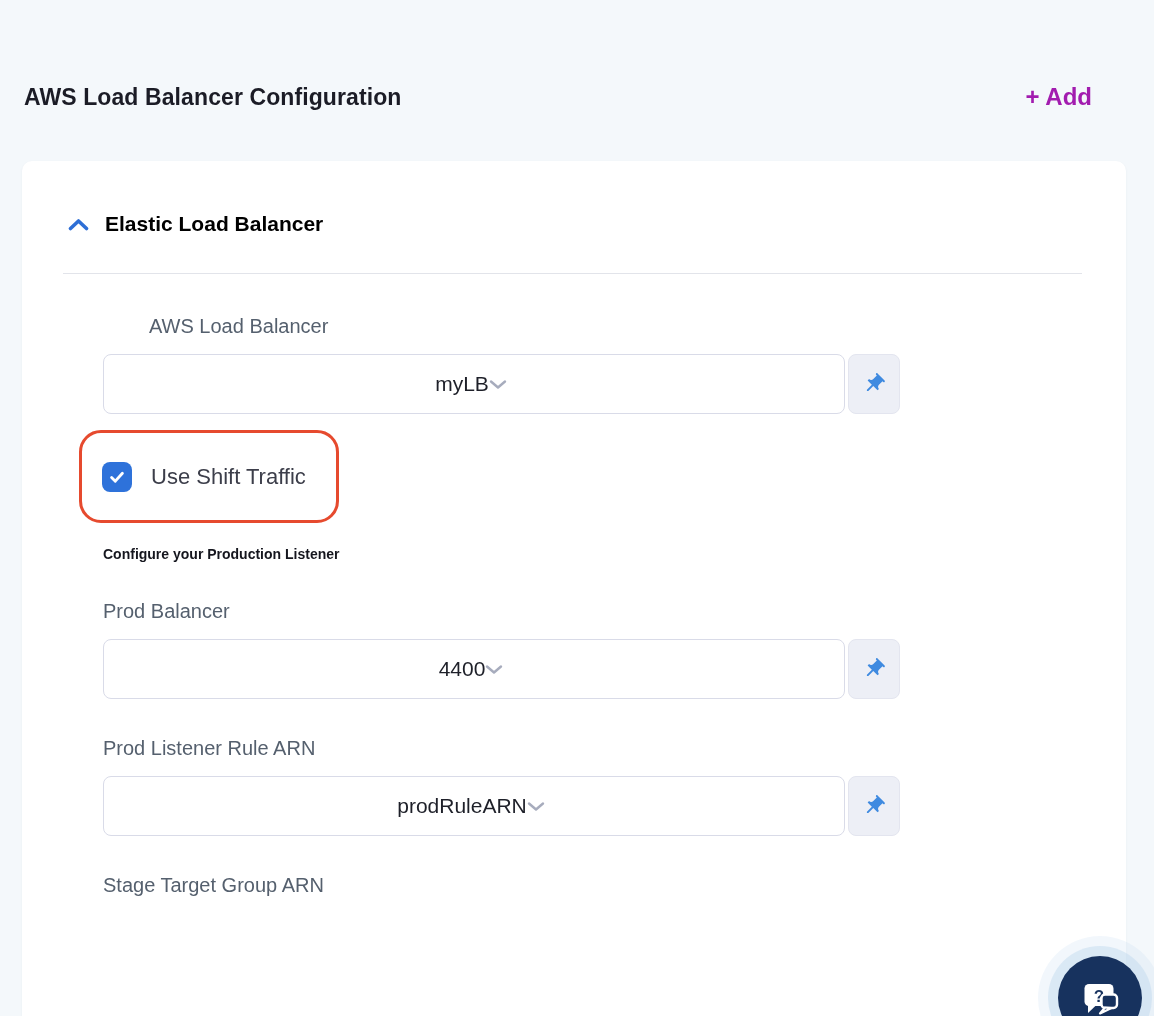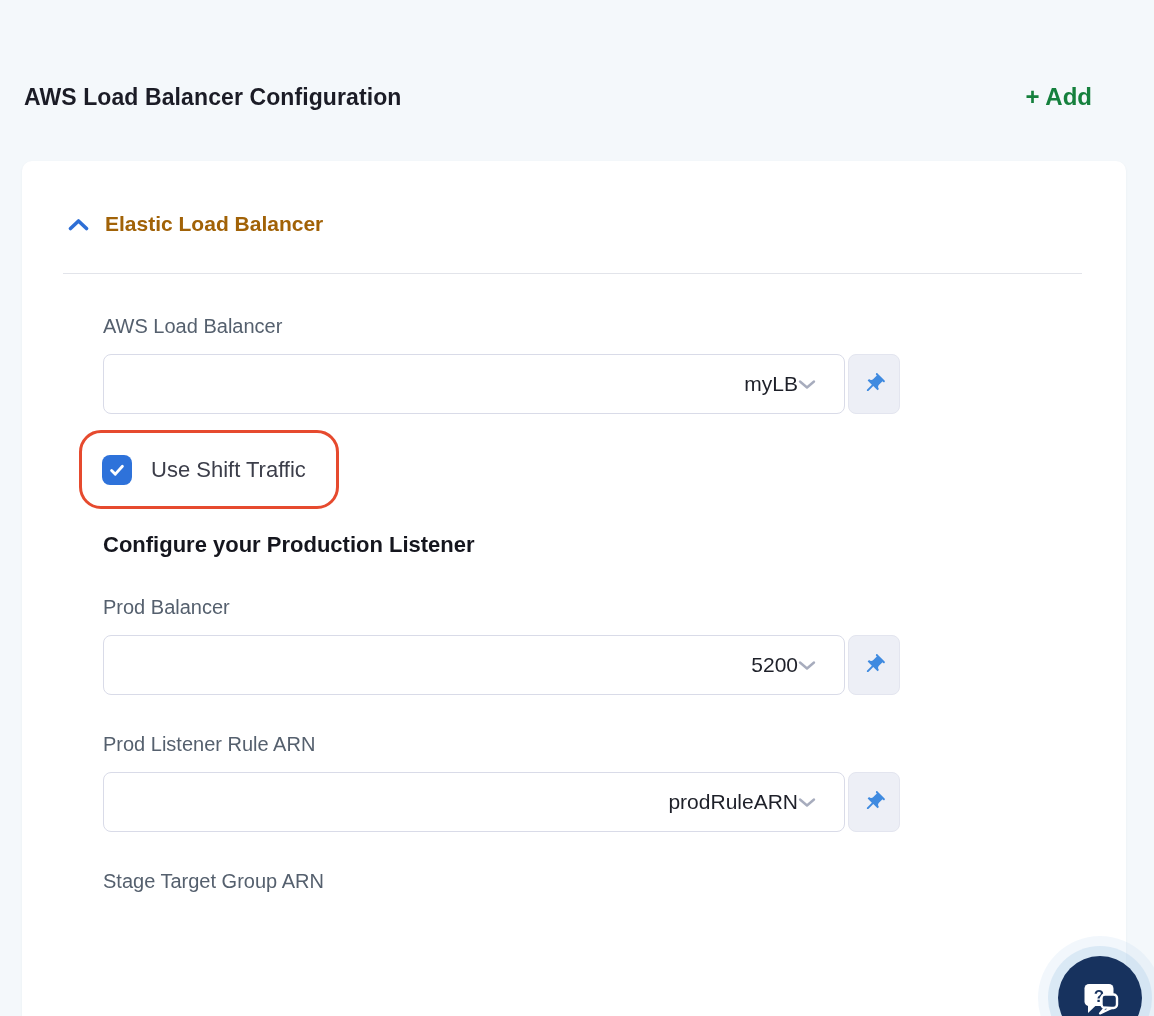--- a/index.html
+++ b/index.html
@@ -21,21 +21,21 @@
   }
   .page-title {
     font-size: 23px;
     font-weight: 700;
     color: #1b1c26;
     letter-spacing: .1px;
   }
   .add-btn {
     font-size: 24px;
     font-weight: 700;
-    color: #15803d;
+    color: #a21caf;
     cursor: pointer;
     text-decoration: none;
     line-height: 1.1;
   }
 
   
   .card {
     margin: 50px 28px 0 22px;
     width: 1104px;
     height: 877px;
@@ -49,53 +49,53 @@
     display: flex;
     align-items: center;
     gap: 16px;
     margin-left: 5px;
     cursor: pointer;
     height: 28px;
   }
   .section-title {
     font-size: 21px;
     font-weight: 700;
-    color: #a16207;
+    color: #000000;
   }
   .divider {
     height: 1px;
     background: #e2e4ea;
     margin-top: 35px;
   }
 
   
   .form { margin-left: 40px; width: 797px; }
 
   .f-label {
     font-size: 20px;
     color: #55606e;
     line-height: 23px;
   }
-  .f-label.first { margin-top: 41px; }
+  .f-label.first { margin-top: 41px; margin-left: 46px; }
   .f-label.spaced { margin-top: 38px; }
 
   .field {
     margin-top: 16px;
     height: 60px;
     display: flex;
     gap: 3px;
   }
   .select {
     flex: 1;
     background: #fff;
     border: 1px solid #d9dbe8;
     border-radius: 8px;
     display: flex;
     align-items: center;
-    justify-content: flex-end;
+    justify-content: center;
     padding: 0 28px 0 22px;
     cursor: pointer;
   }
   .select-value {
     font-size: 21px;
     color: #1e2029;
   }
   .pin-btn {
     width: 52px;
     background: #edeff6;
@@ -107,21 +107,21 @@
     cursor: pointer;
   }
 
   
   .annotation {
     display: inline-flex;
     align-items: center;
     margin: 16px 0 0 -24px;
     border: 3.5px solid #e64a2e;
     border-radius: 22px;
-    height: 79px;
+    height: 93px;
     padding: 0 30px 0 20px;
   }
   .checkbox {
     width: 30px; height: 30px;
     border-radius: 8px;
     background: #2e72da;
     display: flex;
     align-items: center;
     justify-content: center;
     cursor: pointer;
@@ -129,21 +129,21 @@
   }
   .checkbox-label {
     margin-left: 19px;
     font-size: 22px;
     color: #3c3e4a;
     white-space: nowrap;
   }
 
   .subheading {
     margin-top: 23px;
-    font-size: 22px;
+    font-size: 14px;
     font-weight: 700;
     color: #15161e;
   }
 
   
   .chat-fab {
     position: absolute;
     left: 1058px;
     top: 956px;
     width: 84px;
@@ -213,21 +213,21 @@
       <span class="checkbox-label">Use Shift Traffic</span>
     </div>
 
     
     <div class="subheading">Configure your Production Listener</div>
 
     
     <div class="f-label spaced">Prod Balancer</div>
     <div class="field">
       <div class="select">
-        <span class="select-value">5200</span>
+        <span class="select-value">4400</span>
         <span style="display:flex;">
           <svg width="18" height="11" viewBox="0 0 18 11" fill="none">
             <polyline points="2,2.5 9,8.5 16,2.5" stroke="#a7acbd" stroke-width="2.4" stroke-linecap="round" stroke-linejoin="round"></polyline>
           </svg>
         </span>
       </div>
       <button class="pin-btn">
         <span style="display:flex;">
           <svg width="24" height="24" viewBox="0 0 24 24">
             <path transform="rotate(45 12 12)" fill="#3f8ae0" d="M16 9 V4 h1 c0.55 0 1 -0.45 1 -1 s-0.45 -1 -1 -1 H7 C6.45 2 6 2.45 6 3 s0.45 1 1 1 h1 v5 c0 1.66 -1.34 3 -3 3 v2 h5.97 v7 l1 1 1 -1 v-7 H19 v-2 c-1.66 0 -3 -1.34 -3 -3 z"></path>

